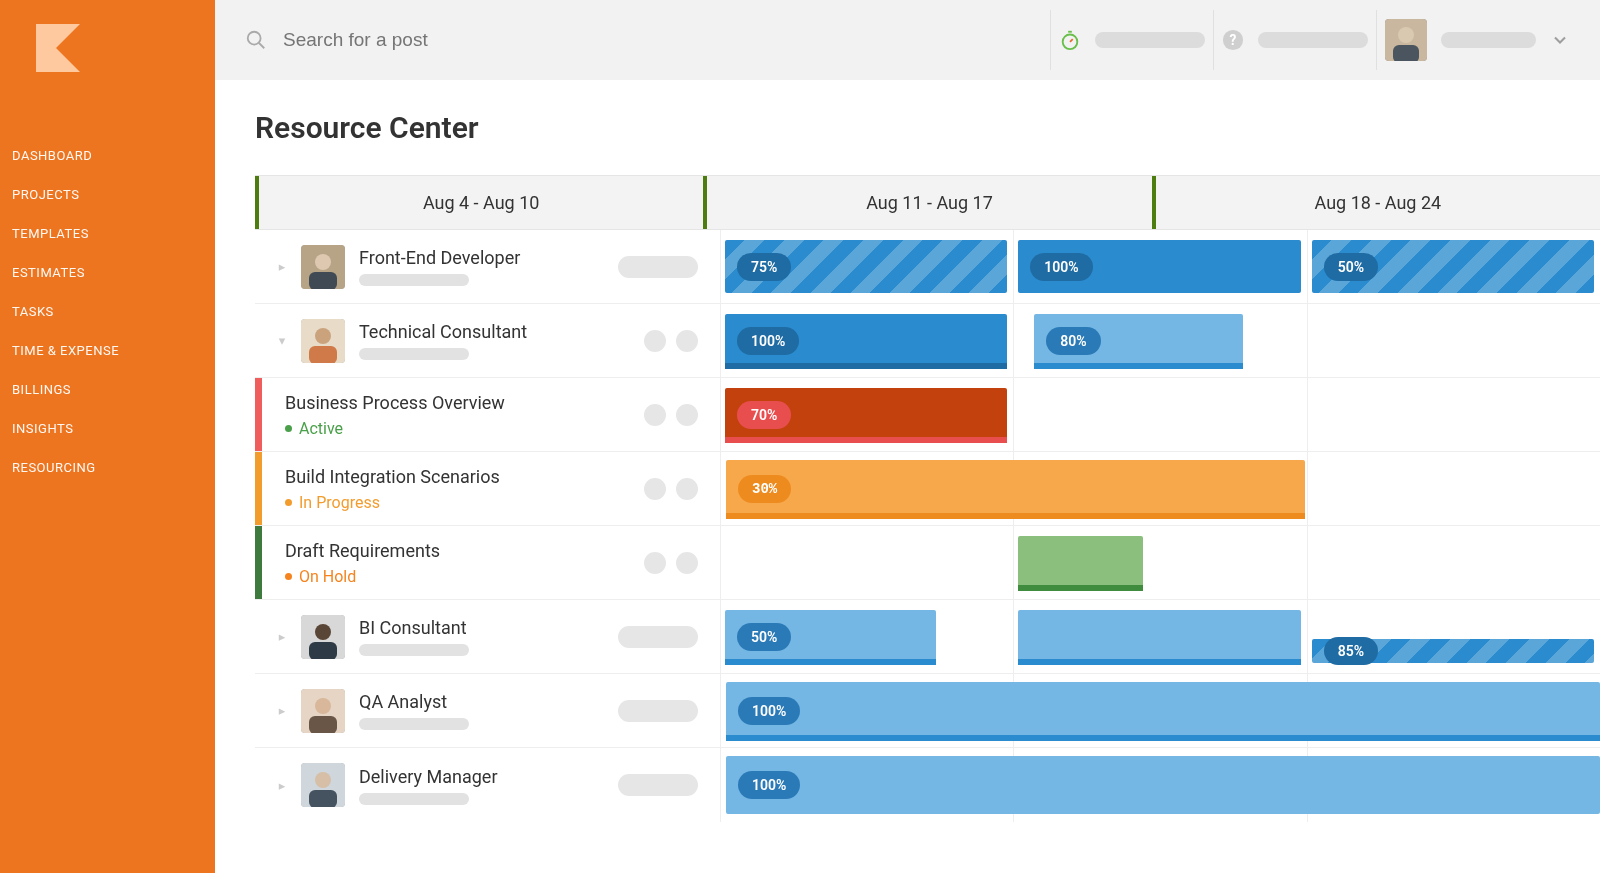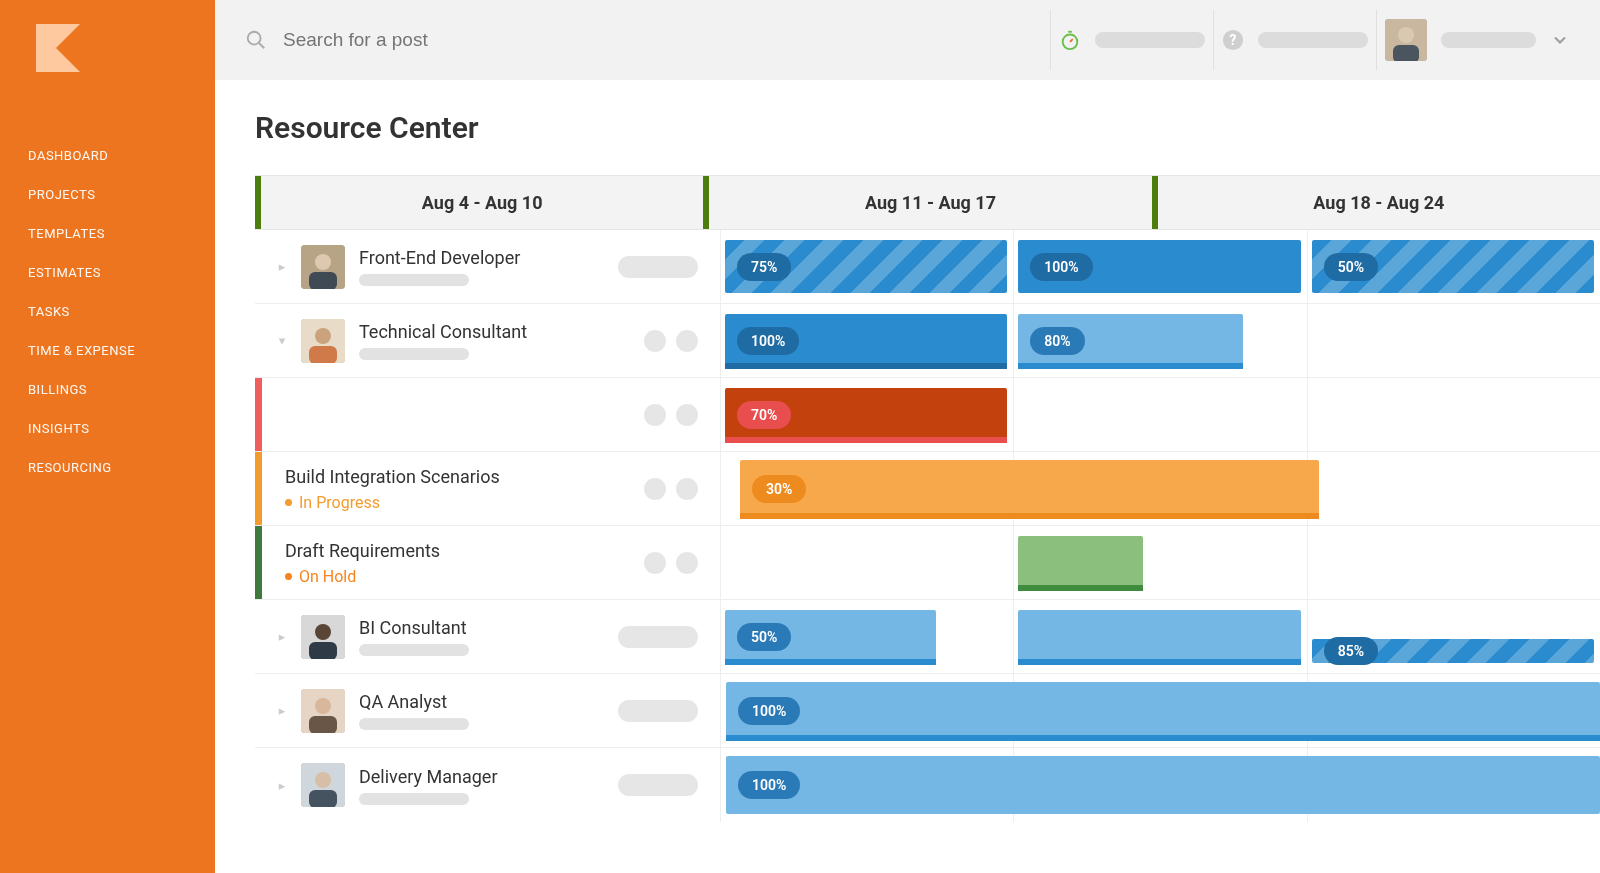--- a/index.html
+++ b/index.html
@@ -4,21 +4,21 @@
 <style>
 * { margin: 0; padding: 0; box-sizing: border-box; }
 body { font-family: -apple-system, BlinkMacSystemFont, "Segoe UI", Roboto, sans-serif; background: #fff; color: #333; overflow-x: hidden; }
 
 .app { display: flex; min-height: 100vh; width: 1600px; }
 
 
 .sidebar { width: 215px; background: #ed7520; color: #fff; flex-shrink: 0; padding-top: 20px; }
 .logo { display: block; margin: 0 0 60px 30px; }
 .nav { list-style: none; }
-.nav li { padding: 12px 28px; font-size: 13px; letter-spacing: .5px; cursor: pointer; color: rgba(255,255,255,.95); }
+.nav li { padding: 12px 12px; font-size: 13px; letter-spacing: .5px; cursor: pointer; color: rgba(255,255,255,.95); }
 
 
 .main { flex: 1; display: flex; flex-direction: column; }
 .topbar { height: 80px; background: #f2f2f2; display: flex; align-items: center; padding: 0 30px; gap: 8px; }
 .search-wrap { display: flex; align-items: center; gap: 16px; flex: 1; }
 .search-wrap svg { color: #aaa; }
 .search-input { border: none; background: transparent; font-size: 19px; color: #999; outline: none; width: 300px; }
 .top-sep { width: 1px; height: 60px; background: #e0e0e0; }
 .top-group { display: flex; align-items: center; gap: 14px; }
 .stopwatch-icon { width: 22px; height: 22px; }
@@ -31,21 +31,21 @@
 .chev { color: #9e9e9e; }
 
 
 .content { padding: 30px 0 0 40px; }
 .page-title { font-size: 30px; font-weight: 600; color: #333; margin-bottom: 30px; }
 
 
 .grid { }
 .grid-header { display: flex; background: #f3f3f3; border-top: 1px solid #e5e5e5; border-bottom: 1px solid #e5e5e5; }
 .col-member { width: 465px; flex-shrink: 0; padding: 16px 30px; font-size: 18px; font-weight: 600; }
-.col-week { flex: 1; text-align: center; padding: 16px 12px; font-size: 18px; font-weight: 700; border-left: 6px solid #4d7c0f; }
+.col-week { flex: 1; text-align: center; padding: 16px 12px; font-size: 18px; font-weight: 400; border-left: 4px solid #4d7c0f; }
 
 .rows { }
 .row { display: flex; border-bottom: 1px solid #eee; min-height: 74px; }
 .member-cell { width: 465px; flex-shrink: 0; display: flex; align-items: center; padding: 12px 22px; gap: 14px; position: relative; }
 .caret { width: 10px; color: #ccc; font-size: 13px; text-align: center; }
 .color-bar { position: absolute; left: 0; top: 0; bottom: 0; width: 7px; }
 .color-bar.red { background: #ef5d5d; }
 .color-bar.orange { background: #f39c2e; }
 .color-bar.green { background: #3e7a3e; }
 .mem-avatar { width: 44px; height: 44px; border-radius: 4px; background: #aaa; display: inline-flex; align-items: center; justify-content: center; overflow: hidden; }
@@ -232,32 +232,39 @@
             <div class="lanes">
               <div class="lane">
                   <div class="bar-wrap">
                     <div class="bar blue-strong underline-dkblue" style="left:4px;right:0;">
                       <span class="pct">100%</span>
                     </div>
                   </div>
                 </div>
               <div class="lane">
                   <div class="bar-wrap">
-                    <div class="bar blue-light underline-blue" style="left:4px;right:20%;padding-left:8px;">
+                    <div class="bar blue-light underline-blue" style="left:20px;right:20%;padding-left:8px;">
                       <span class="pct">80%</span>
                     </div>
                   </div>
                 </div>
               <div class="lane"></div>
             </div>
           </div>
 
           <div class="row">
             <div class="member-cell task-cell">
               <div class="color-bar red"></div>
+              <div class="mem-info">
+                <div class="task-title">Business Process Overview</div>
+                <div class="task-status active">
+                    <span class="dot"></span>
+                    <span>Active</span>
+                  </div>
+              </div>
               <div class="actions">
                   <div class="act-pill sm"></div>
                   <div class="act-pill sm"></div>
                 </div>
             </div>
             <div class="lanes">
               <div class="lane">
                   <div class="bar-wrap">
                     <div class="bar red underline-red" style="left:4px;right:0;">
                       <span class="pct">70%</span>
@@ -281,21 +288,21 @@
               </div>
               <div class="actions">
                   <div class="act-pill sm"></div>
                   <div class="act-pill sm"></div>
                 </div>
             </div>
             <div class="lanes" style="position:relative;">
               <div class="lane"></div>
                 <div class="lane"></div>
                 <div class="lane"></div>
-              <div class="bar orange underline-orange" style="left:20px; width:calc(200% / 3 - 8px); top:8px; bottom:8px;">
+              <div class="bar orange underline-orange" style="left:6px; width:calc(200% / 3 - 8px); top:8px; bottom:8px;font-family:Liberation Mono, monospace;">
                   <span class="pct">30%</span>
                 </div>
             </div>
           </div>
 
           <div class="row">
             <div class="member-cell task-cell">
               <div class="color-bar green"></div>
               <div class="mem-info">
                 <div class="task-title">Draft Requirements</div>

